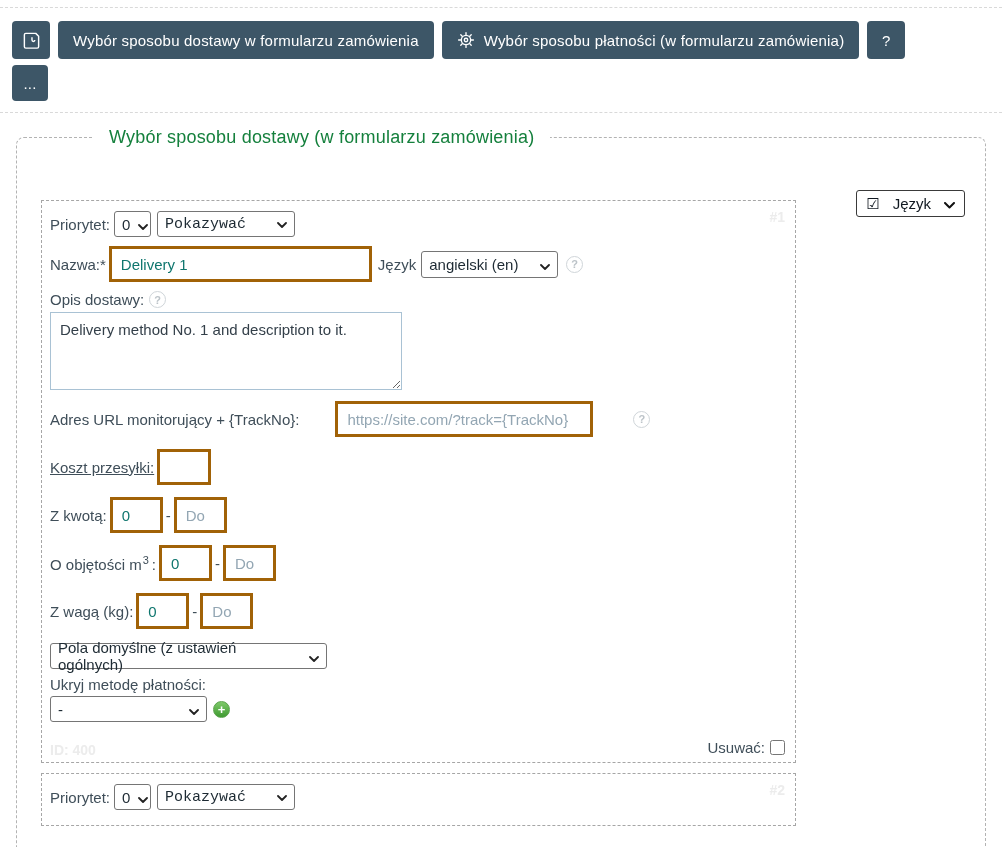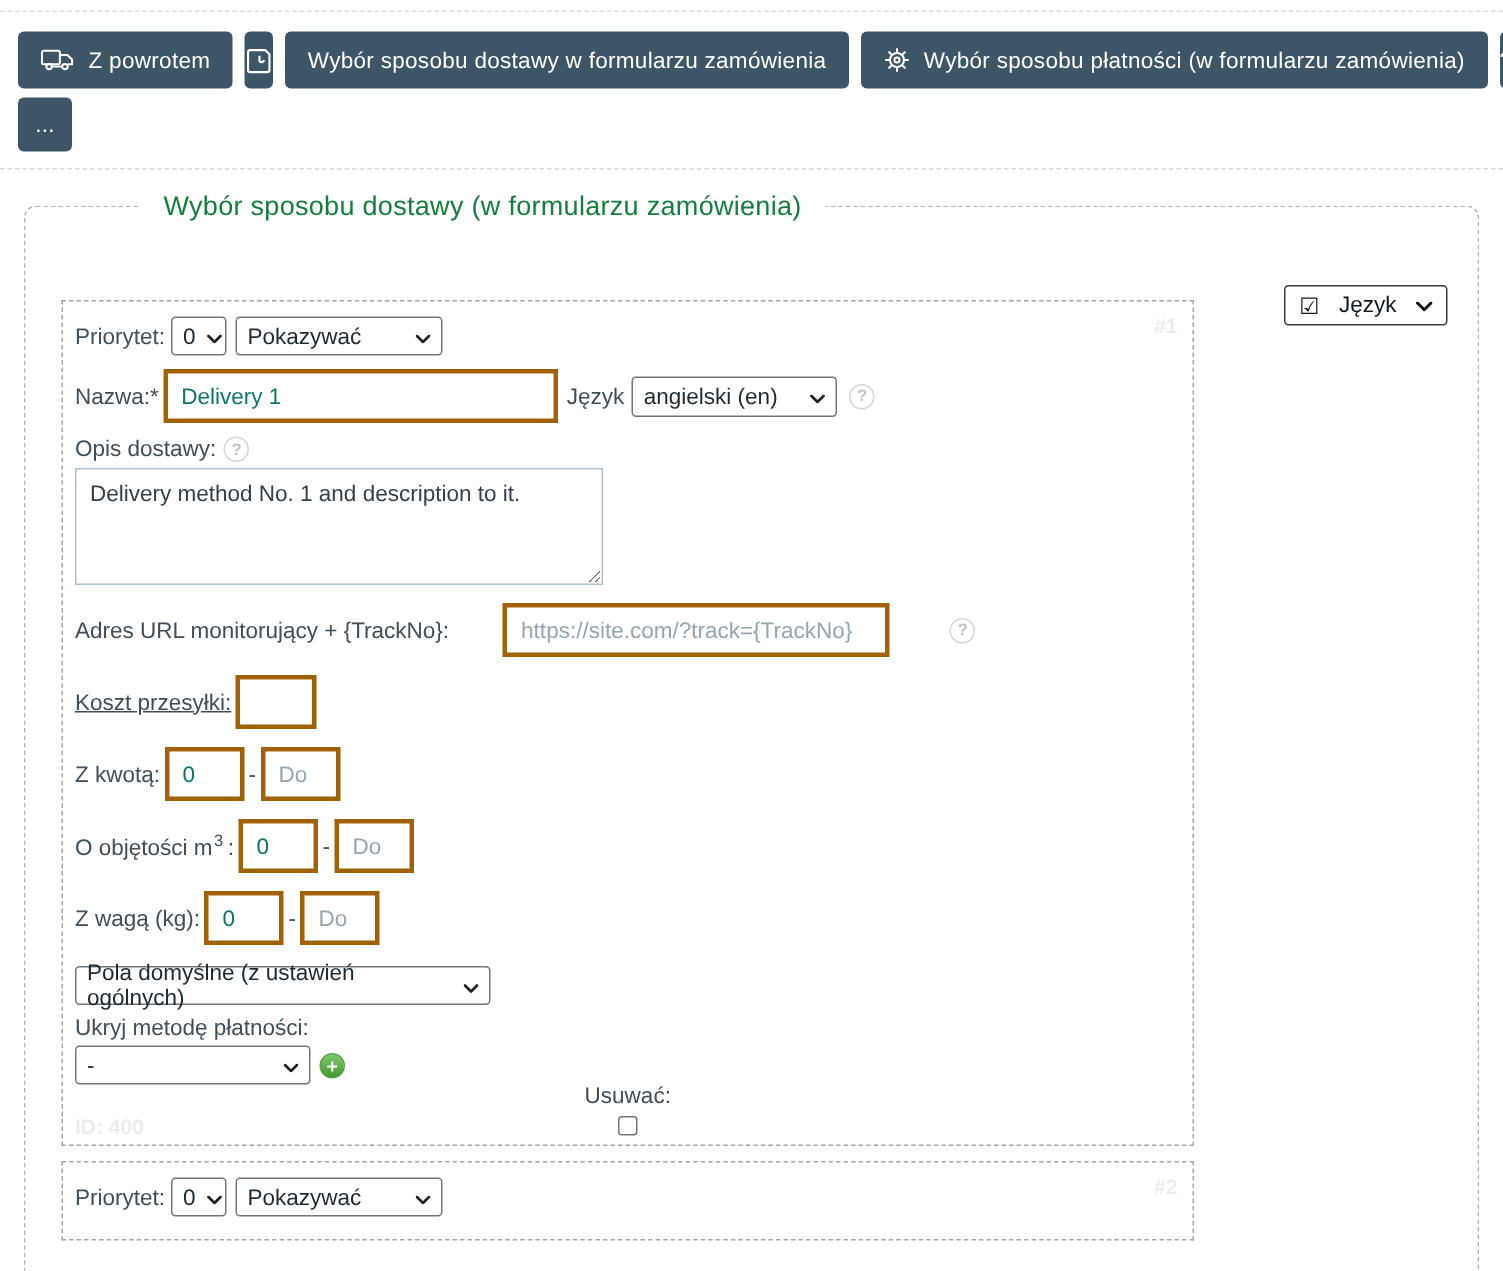--- a/index.html
+++ b/index.html
@@ -45,21 +45,21 @@
 
   .row { display:flex; align-items:center; margin-bottom:9px; }
   label { color:#3f4e59; white-space:nowrap; }
 
   .sel {
     display:inline-flex; align-items:center; justify-content:space-between; gap:8px;
     border:1px solid #757575; border-radius:3px; background:#fff; height:26px;
     padding:0 7px; color:#1d2a33; cursor:pointer; flex:none;
   }
   .sel.prio { width:37px; margin-left:4px; }
-  .sel.vis  { width:138px; margin-left:6px; }
+  .sel.vis  { width:138px; margin-left:6px;font-family:Liberation Mono, monospace; }
   .sel.lang { width:137px; height:27px; margin-left:5px; }
   .sel.wide { width:277px; }
   .sel.hide { width:157px; }
 
   .ti {
     border:3px solid #a16207; height:36px; padding:0 9px; background:#fff;
     font:15px "Liberation Sans", sans-serif; color:#0f766e; outline:none; flex:none;
   }
   .ti::placeholder, textarea::placeholder { color:#93a6b3; opacity:1; }
   .ti.name { width:263px; margin-left:3px; }
@@ -85,43 +85,29 @@
     width:17px; height:17px; border-radius:50%; margin-left:6px;
     background:linear-gradient(#7ec96a,#3f9a31); border:1px solid #59a24b;
     color:#fff; font-size:13px; font-weight:bold; line-height:1; cursor:pointer;
   }
   sup.vol { font-size:11px; margin:0 3px 0 1px; }
   .lbl-gap { margin-left:6px; }
 
   .select-rows { margin-top:14px; }
   .select-rows .row { margin-bottom:5px; }
   .hide-label-row { margin:7px 0 3px; }
-  .bottom-row { display:flex; justify-content:flex-end; align-items:center; gap:5px; margin:16px 2px 0; height:18px;flex-direction:column; }
+  .bottom-row { display:flex; justify-content:flex-end; align-items:center; gap:5px; margin:16px 2px 0; height:18px; }
   .bottom-row input[type="checkbox"] { width:15px; height:15px; margin:0; }
 </style>
 </head>
 <body>
 
 <div class="dashline top-dash"></div>
 
 <div class="toolbar">
-  <button class="btn">
-    <span class="gicon">
-      <svg width="23" height="16" viewBox="0 0 24 16">
-          <g fill="none" stroke="#fff" stroke-width="1.4" stroke-linejoin="round" stroke-linecap="round">
-            <rect x="1" y="1.5" width="12.5" height="9.5" rx="1.2"></rect>
-            <path d="M13.5 4.5 h5.2 l3.3 3.2 v3.3 h-2.6"></path>
-            <circle cx="6" cy="12.6" r="1.9"></circle>
-            <circle cx="17" cy="12.6" r="1.9"></circle>
-            <path d="M8 12.6 h7"></path>
-          </g>
-        </svg>
-    </span>
-    <span>Z powrotem</span>
-  </button>
 
   <button class="btn square">
     <span class="gicon">
       <svg width="19" height="19" viewBox="0 0 20 20">
           <g fill="none" stroke="#fff" stroke-width="1.5" stroke-linejoin="round">
             <path d="M2.5 4 a1.5 1.5 0 0 1 1.5 -1.5 h10.5 l3 3 v11 a1.5 1.5 0 0 1 -1.5 1.5 h-12 a1.5 1.5 0 0 1 -1.5 -1.5 z"></path>
             <path d="M10.5 6.5 v3 a1.5 1.5 0 0 0 3 0"></path>
           </g>
         </svg>
     </span>

